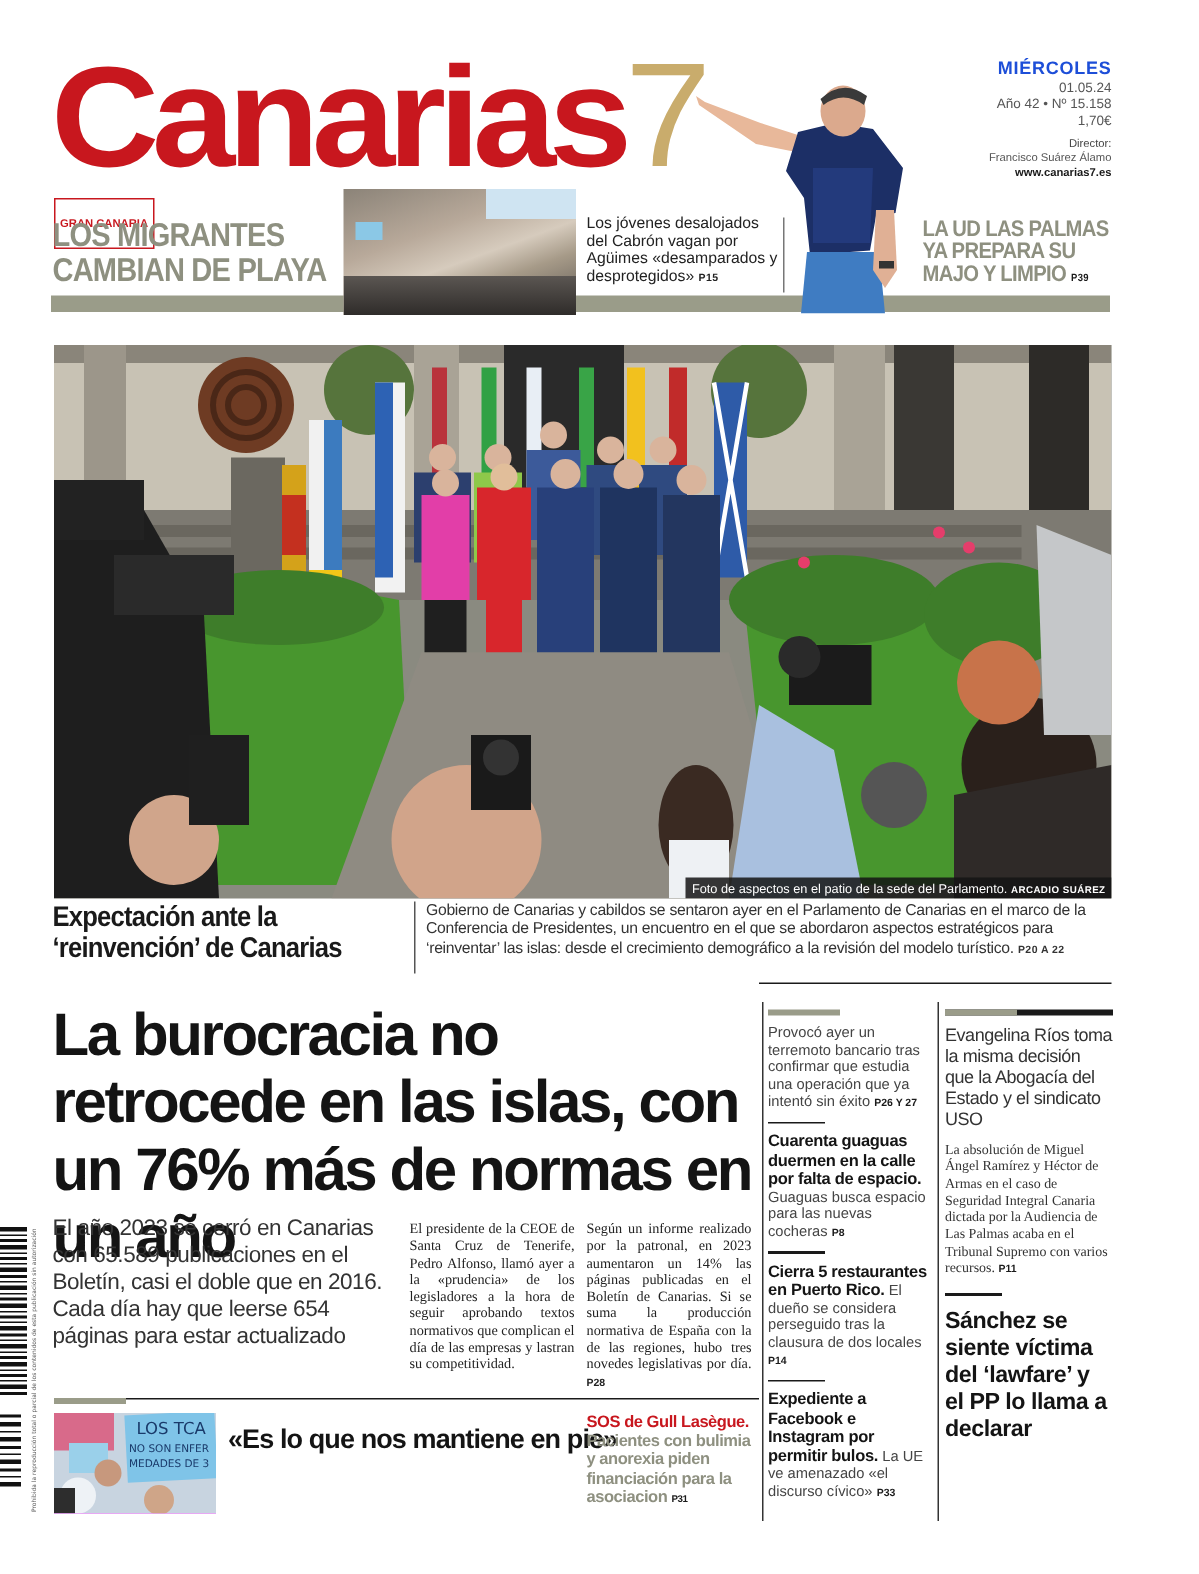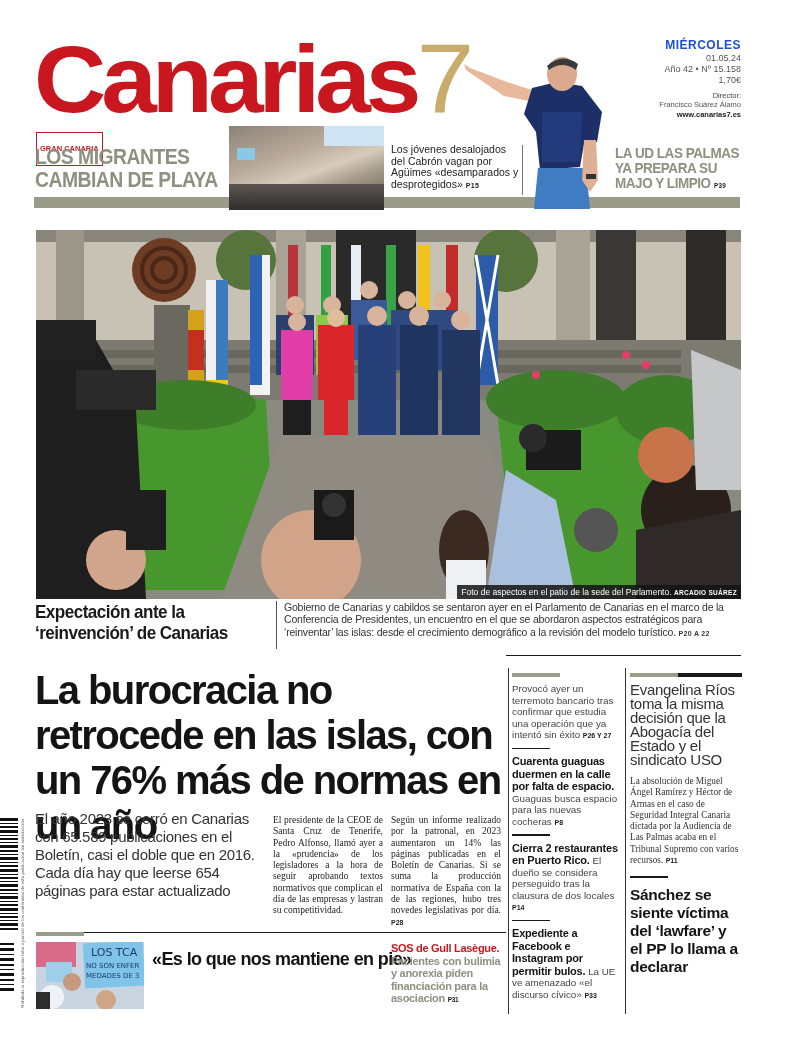--- a/index.html
+++ b/index.html
@@ -52,21 +52,21 @@
   
   .brief { left: 512px; width: 110px; color: #444; font-size: 9.8px; line-height: 11.5px; }
   .brief .hd { font-weight: bold; color: #141414; font-size: 11px; line-height: 12px; letter-spacing: -0.2px; }
   .brief .p { font-weight: bold; font-size: 7px; color: #1a1a1a; }
   .bar-grey { height: 4px; background: #9a9c89; }
   .short-rule { width: 38px; height: 1.5px; background: #1a1a1a; }
 
   
   .rcol { left: 630px; width: 112px; }
   .r-head { font-weight: bold; font-size: 15.5px; line-height: 16.5px; color: #141414; letter-spacing: -0.3px; }
-  .r-sub { font-size: 15px; line-height: 14px; color: #333; letter-spacing: -0.3px; }
+  .r-sub { font-size: 12px; line-height: 14px; color: #333; letter-spacing: -0.3px; }
   .r-body { font-family: "Liberation Serif", serif; font-size: 9.3px; line-height: 11.3px; color: #333; }
   .r-body .p { font-family: "Liberation Sans", sans-serif; font-weight: bold; font-size: 7px; color: #1a1a1a; }
 
   
   .bottom-line { left: 36px; top: 932px; width: 470px; height: 1px; background: #1a1a1a; }
   .bottom-bar { left: 36px; top: 932px; width: 48px; height: 4px; background: #9a9c89; }
   .bottom-photo { left: 36px; top: 942px; width: 108px; height: 67px; overflow: hidden; background: #d946ef; }
   .quote { left: 152px; top: 945px; font-weight: bold; font-size: 18px; line-height: 28px; letter-spacing: -0.6px; color: #141414; }
   .sos { left: 391px; top: 942px; width: 115px; font-weight: bold; font-size: 11px; line-height: 12.5px; letter-spacing: -0.3px; }
   .sos .red { color: #c8171e; }
@@ -255,21 +255,21 @@
     <span class="p">P26 Y 27</span>
   </div>
   <div class="short-rule" style="margin:6px 0 6px;"></div>
   <div>
     <span class="hd">Cuarenta guaguas duermen en la calle por falta de espacio.</span>
     <span>Guaguas busca espacio para las nuevas cocheras</span>
     <span class="p">P8</span>
   </div>
   <div class="short-rule" style="margin:6px 0 6px;"></div>
   <div>
-    <span class="hd">Cierra 2 restaurantes en Puerto Rico.</span>
+    <span class="hd">Cierra 5 restaurantes en Puerto Rico.</span>
     <span>El dueño se considera perseguido tras la clausura de dos locales</span>
     <span class="p">P14</span>
   </div>
   <div class="short-rule" style="margin:6px 0 6px;"></div>
   <div>
     <span class="hd">Expediente a Facebook e Instagram por permitir bulos.</span>
     <span>La UE ve amenazado «el discurso cívico»</span>
     <span class="p">P33</span>
   </div>
 

